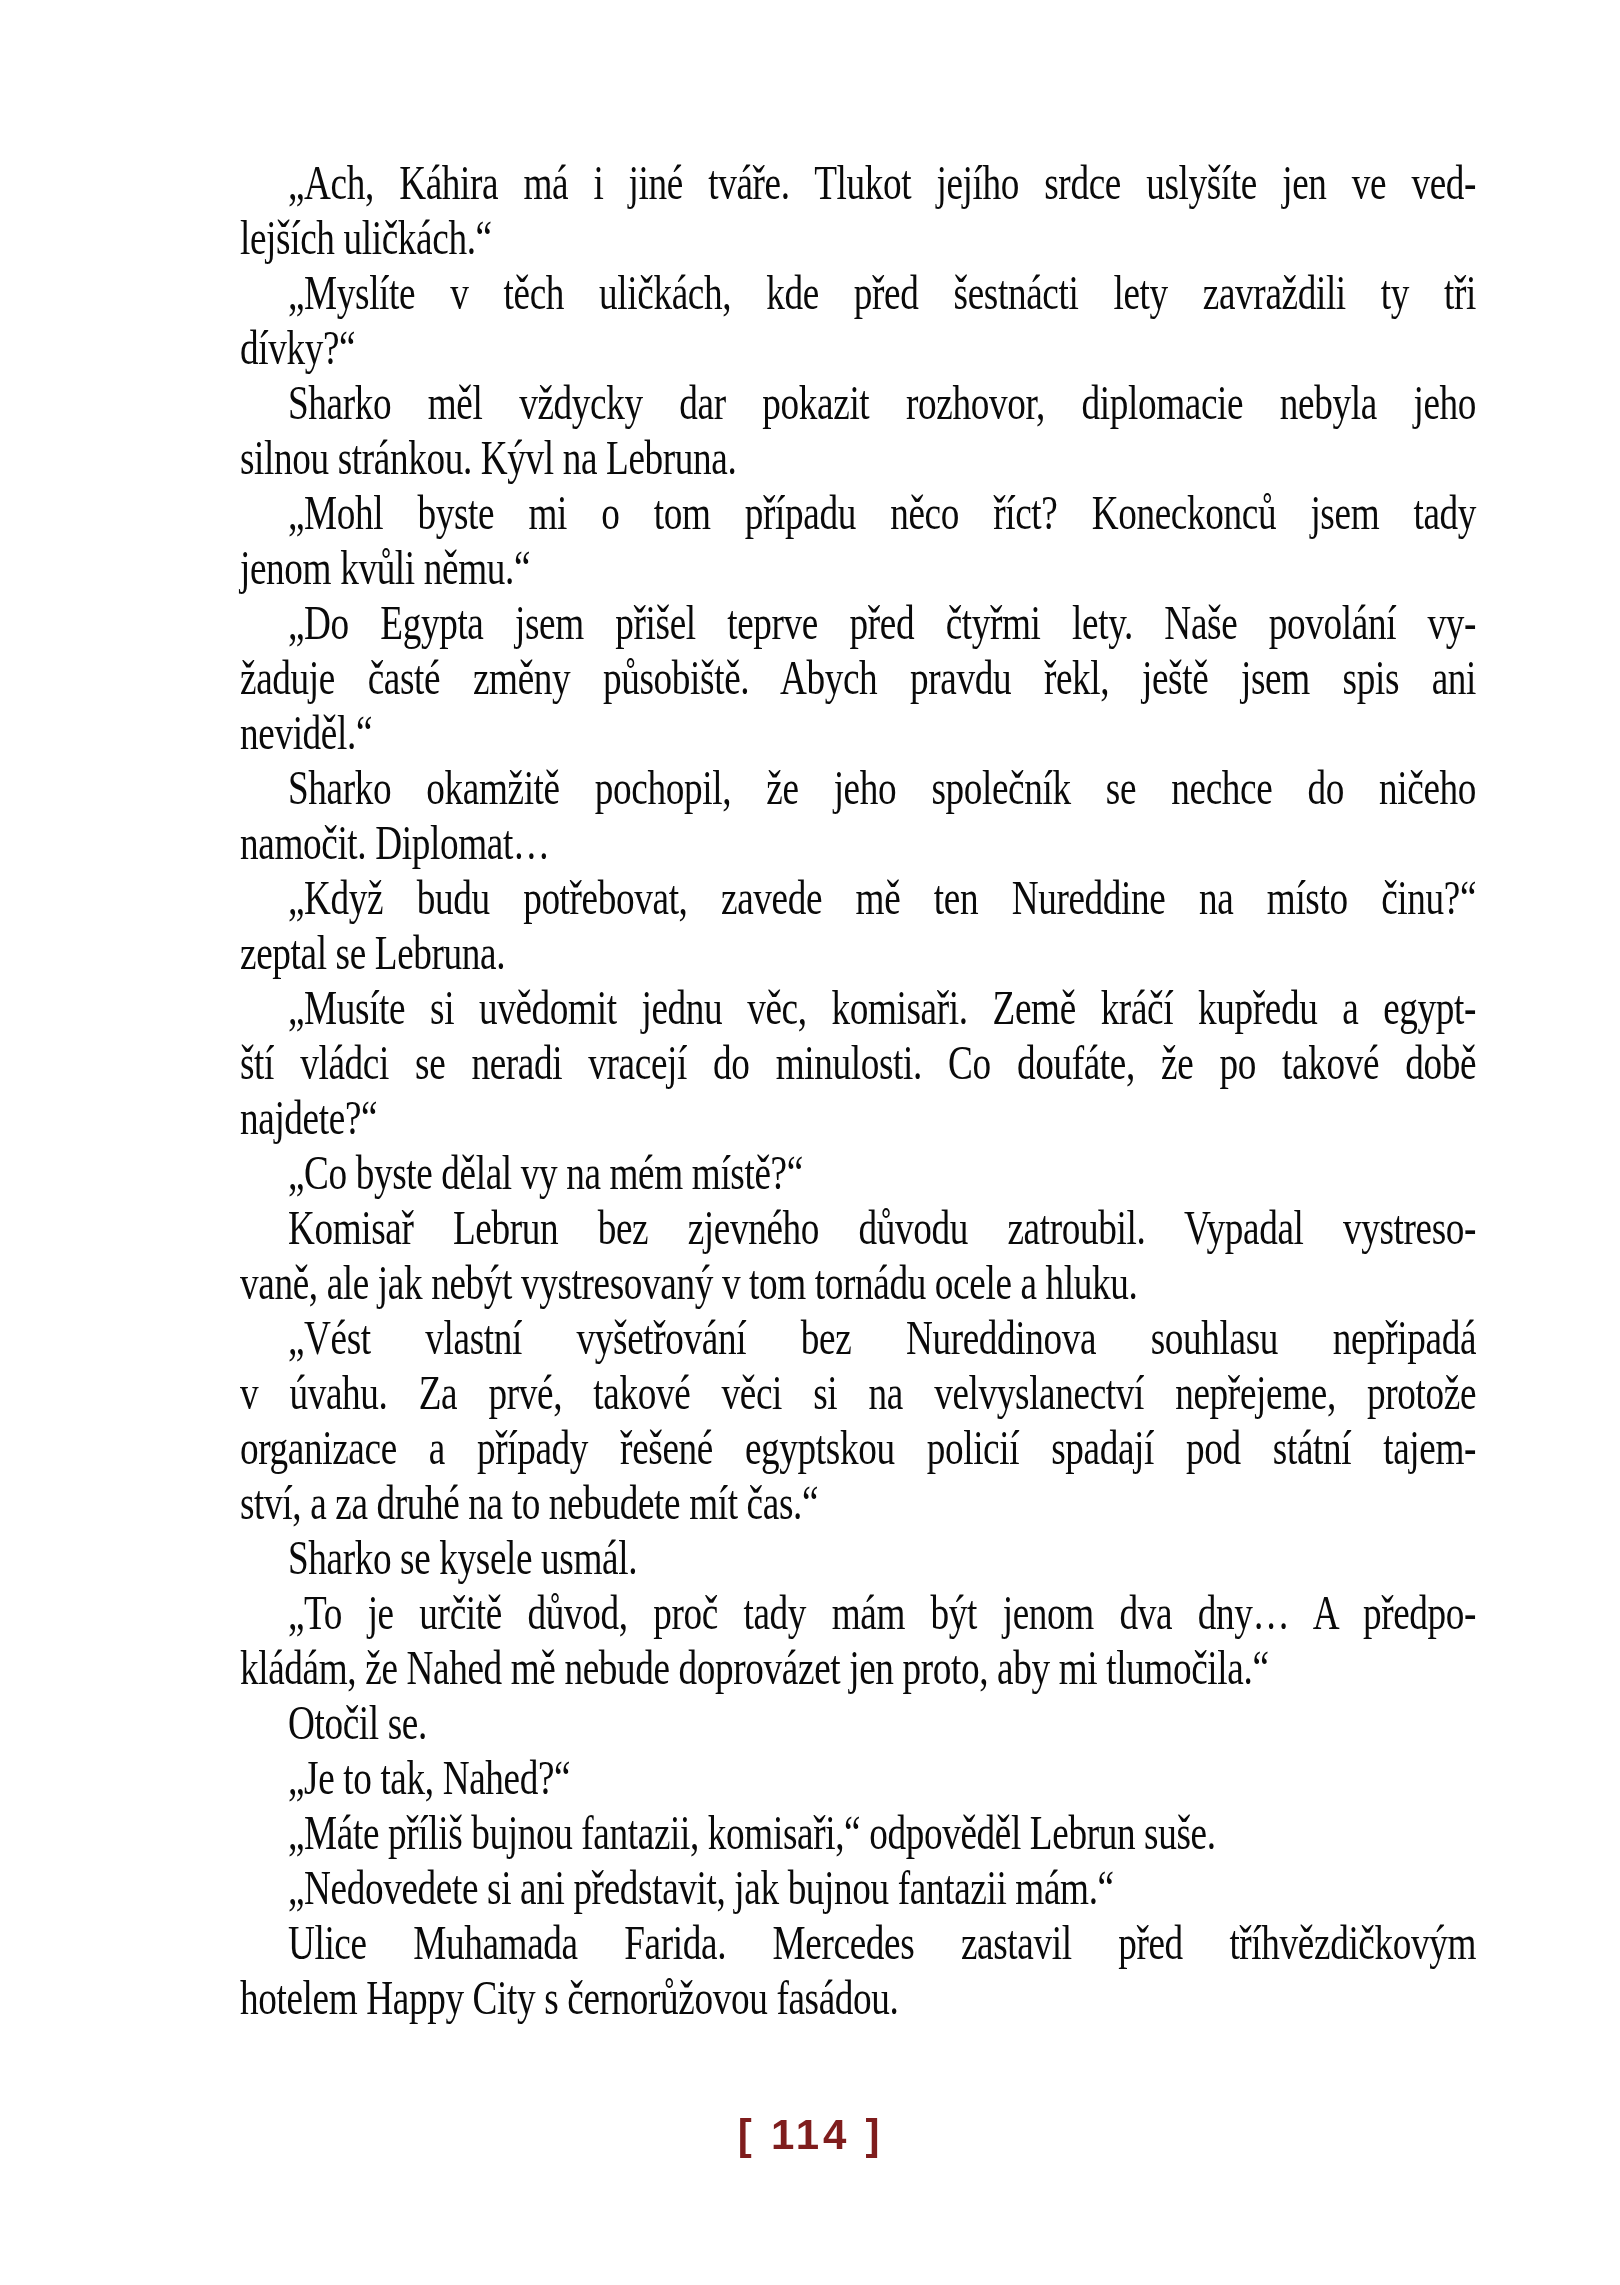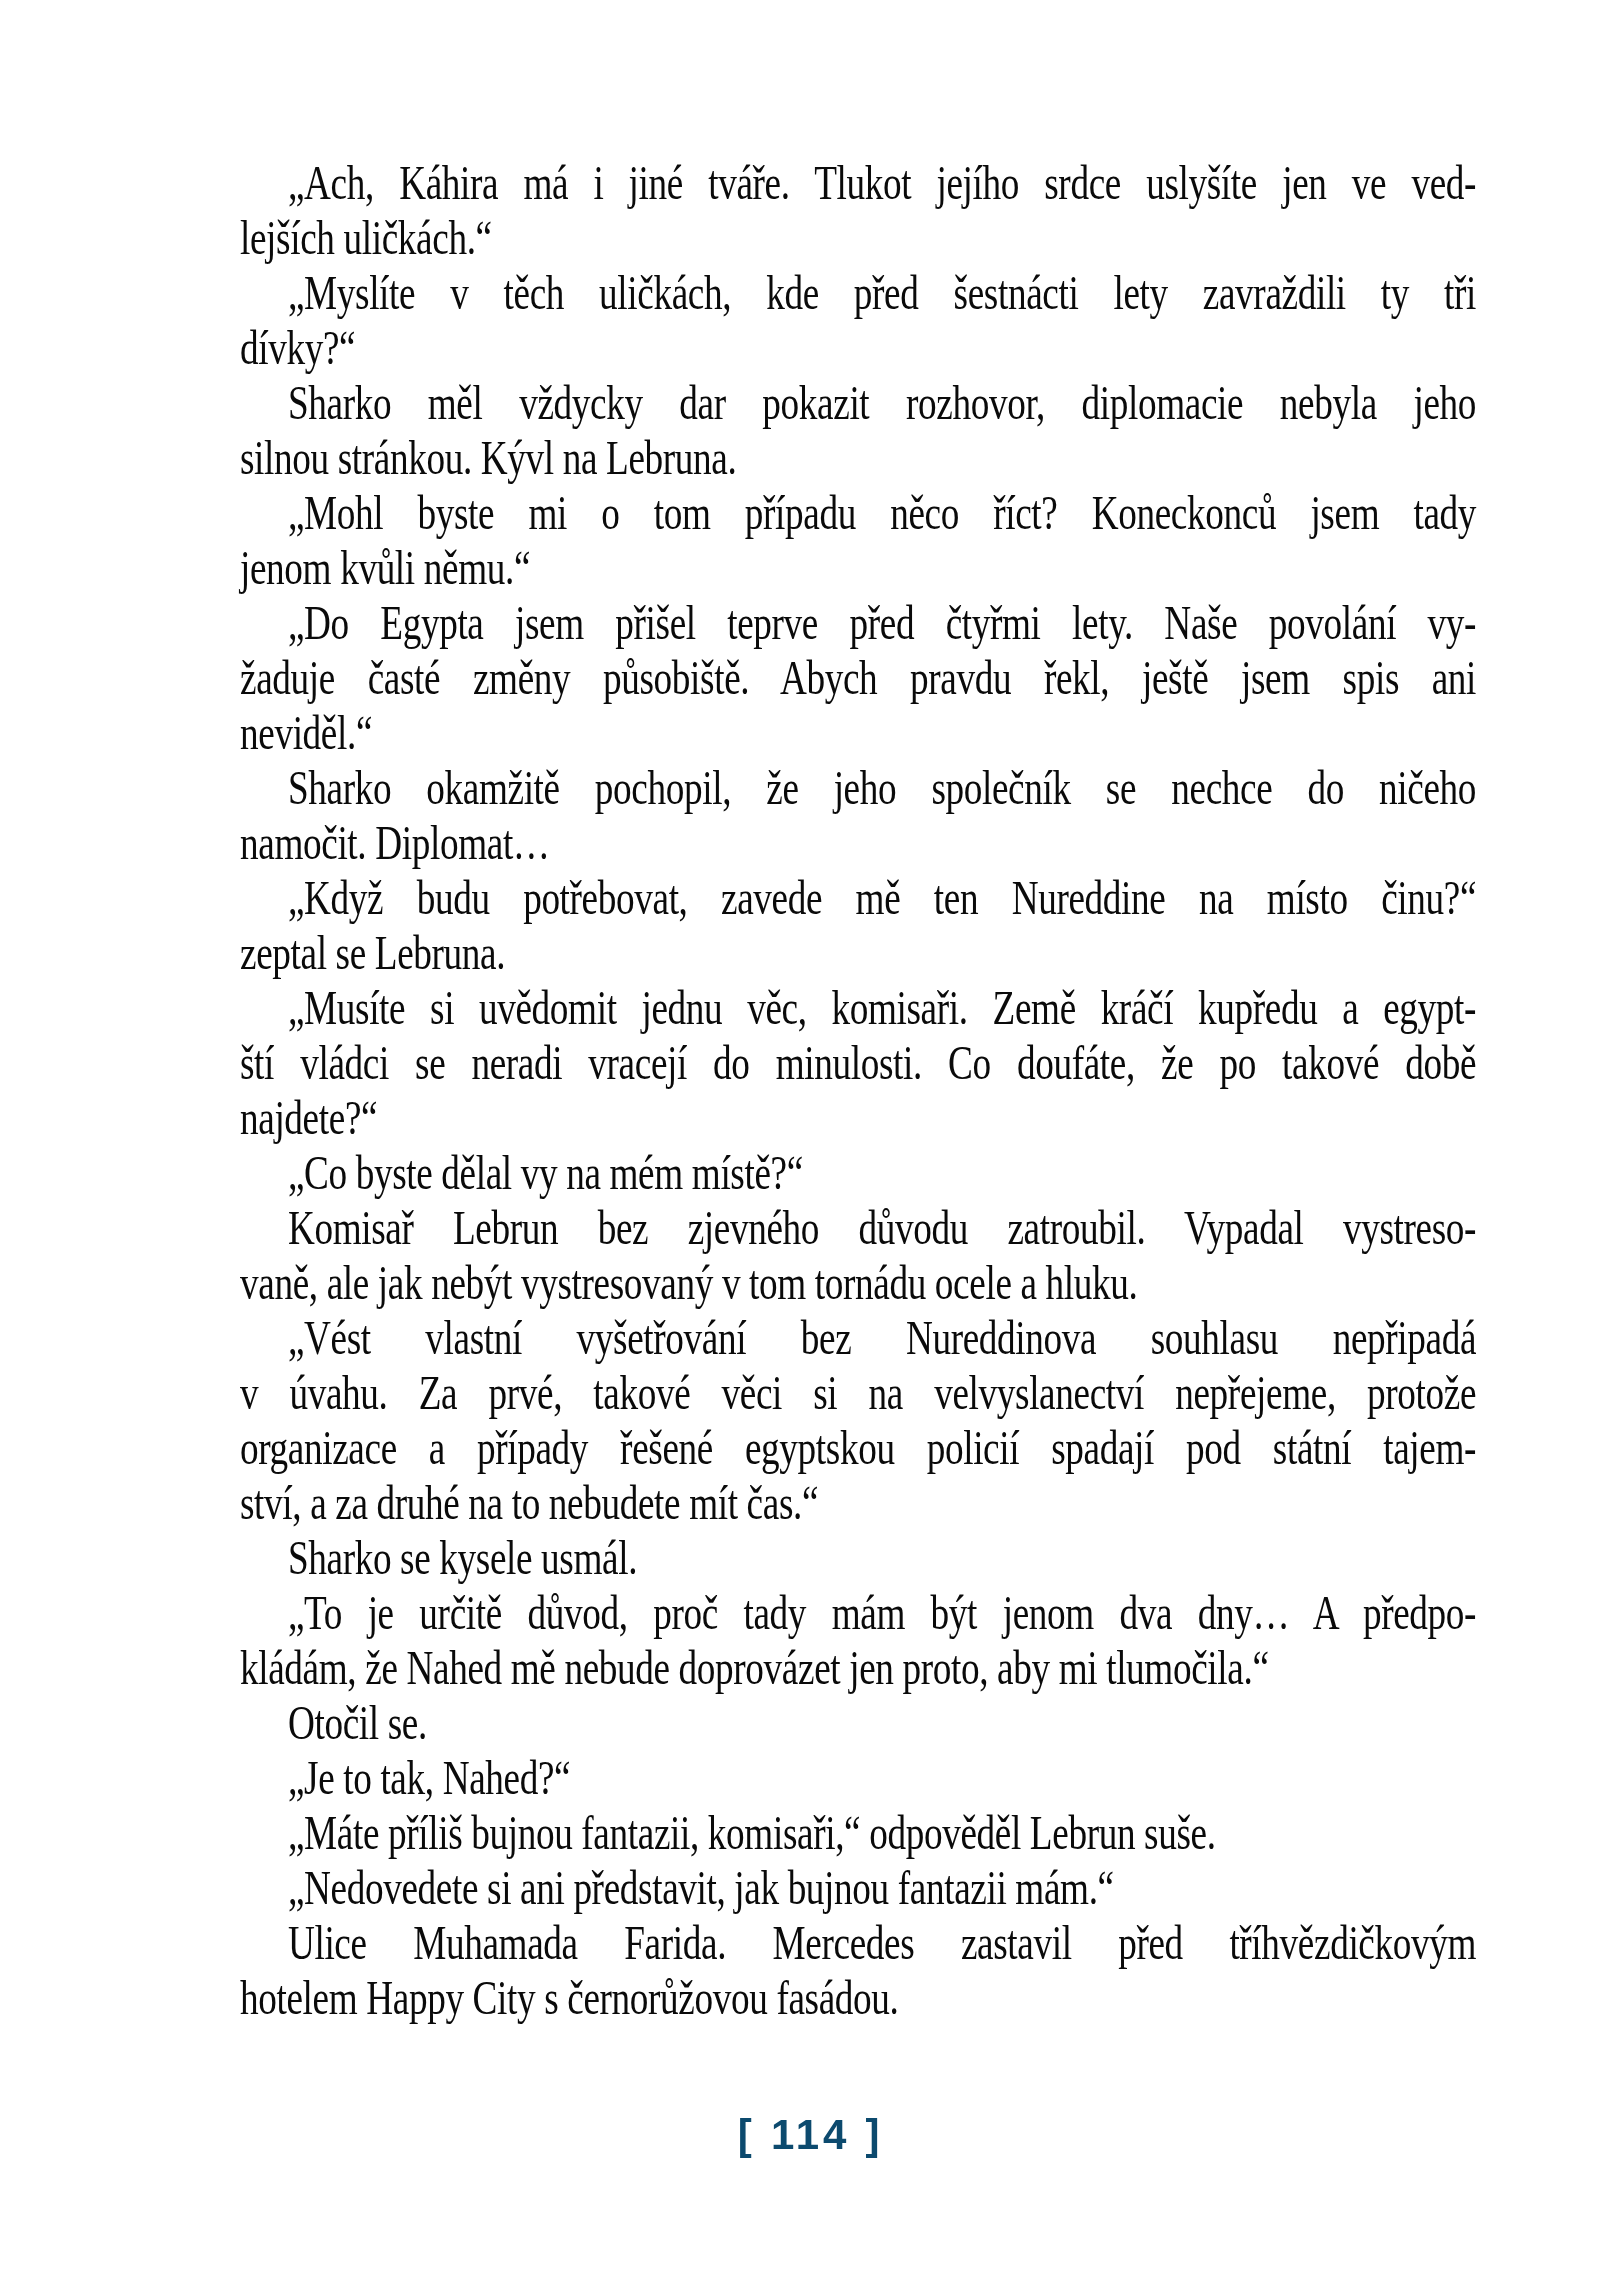--- a/index.html
+++ b/index.html
@@ -43,21 +43,21 @@
   .page-number {
     position: absolute;
     top: 2111px;
     left: 0;
     width: 100%;
     text-align: center;
     font-family: "Liberation Sans", sans-serif;
     font-weight: bold;
     font-size: 42px;
     letter-spacing: 3.8px;
-    color: #0c4a6e;
+    color: #7f1d1d;
   }
 </style>
 </head>
 <body>
 
 <div class="page">
   <div class="text-block">
       <div class="line j ind">„Ach, Káhira má i jiné tváře. Tlukot jejího srdce uslyšíte jen ve ved-</div>
       <div class="line">lejších uličkách.“</div>
       <div class="line j ind">„Myslíte v těch uličkách, kde před šestnácti lety zavraždili ty tři</div>

